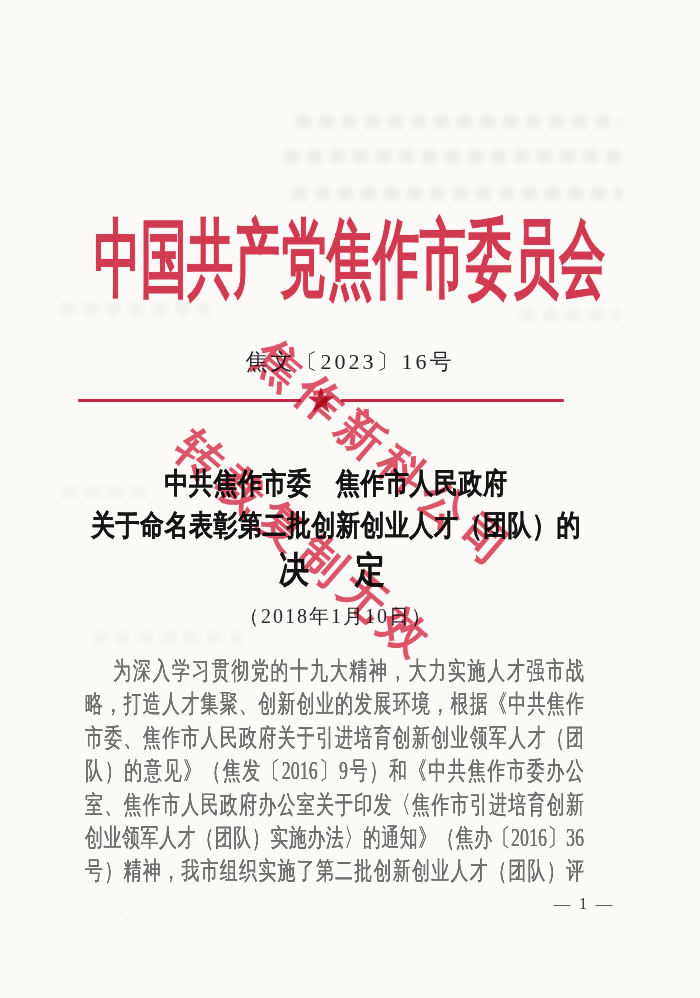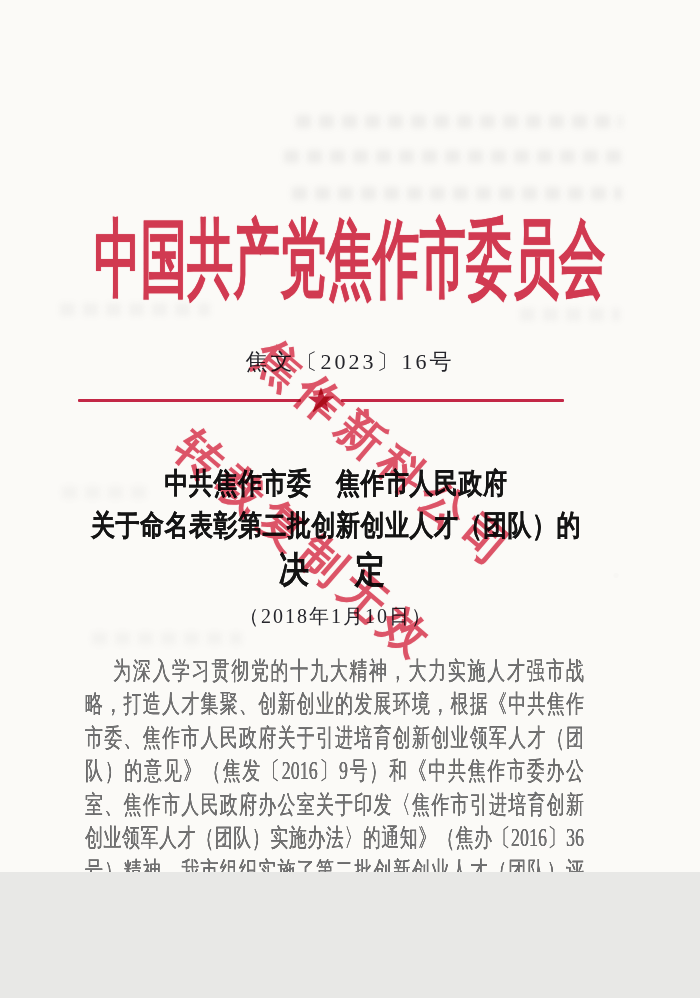--- a/index.html
+++ b/index.html
@@ -1,17 +1,17 @@
 <!DOCTYPE html>
 <html><head>
 <meta charset="utf-8">
 <style>
   html,body{margin:0;padding:0;background:#e8e8e6;}
   .page{
-    position:relative;width:700px;height:872px;overflow:hidden;
+    position:relative;width:700px;height:998px;overflow:hidden;
     background:#fbfaf7;
     font-family:"Liberation Serif","DejaVu Serif",serif;
     color:#222;
   }
   
   .noise{
     position:absolute;inset:0;pointer-events:none;opacity:.5;
     background:
       radial-gradient(circle at 18% 92%, rgba(120,120,120,.05) 0 2px, transparent 3px),
       radial-gradient(circle at 64% 33%, rgba(120,120,120,.05) 0 2px, transparent 3px),

